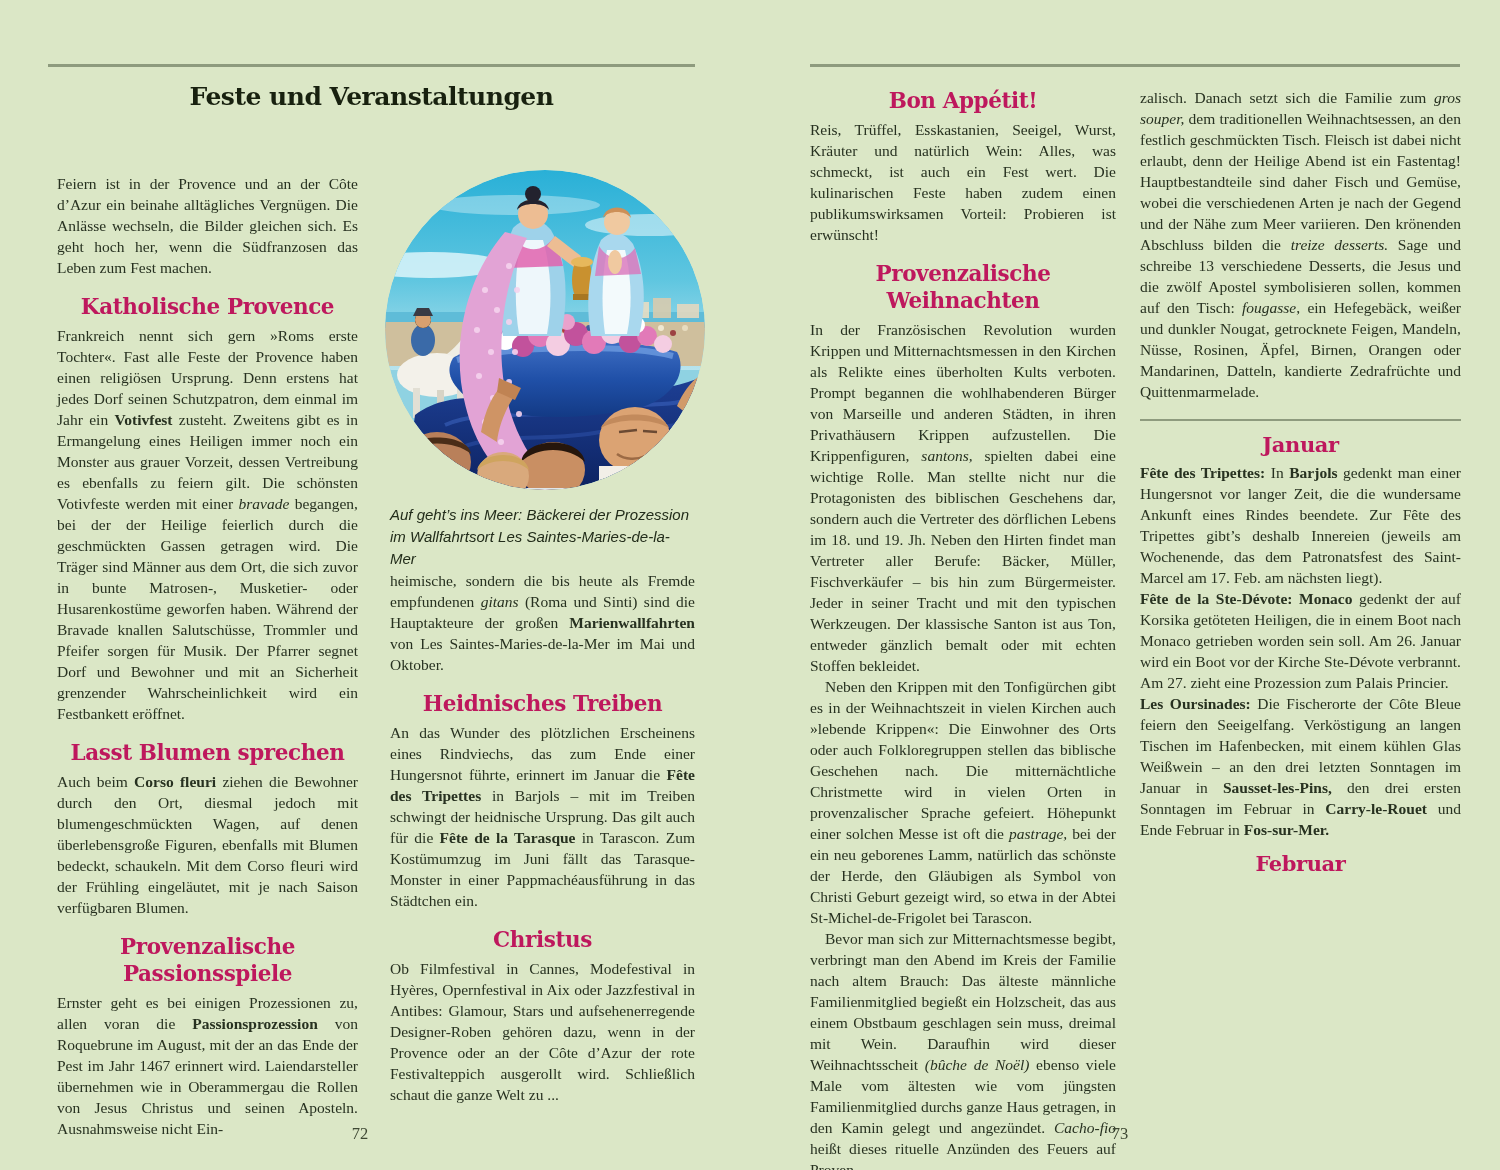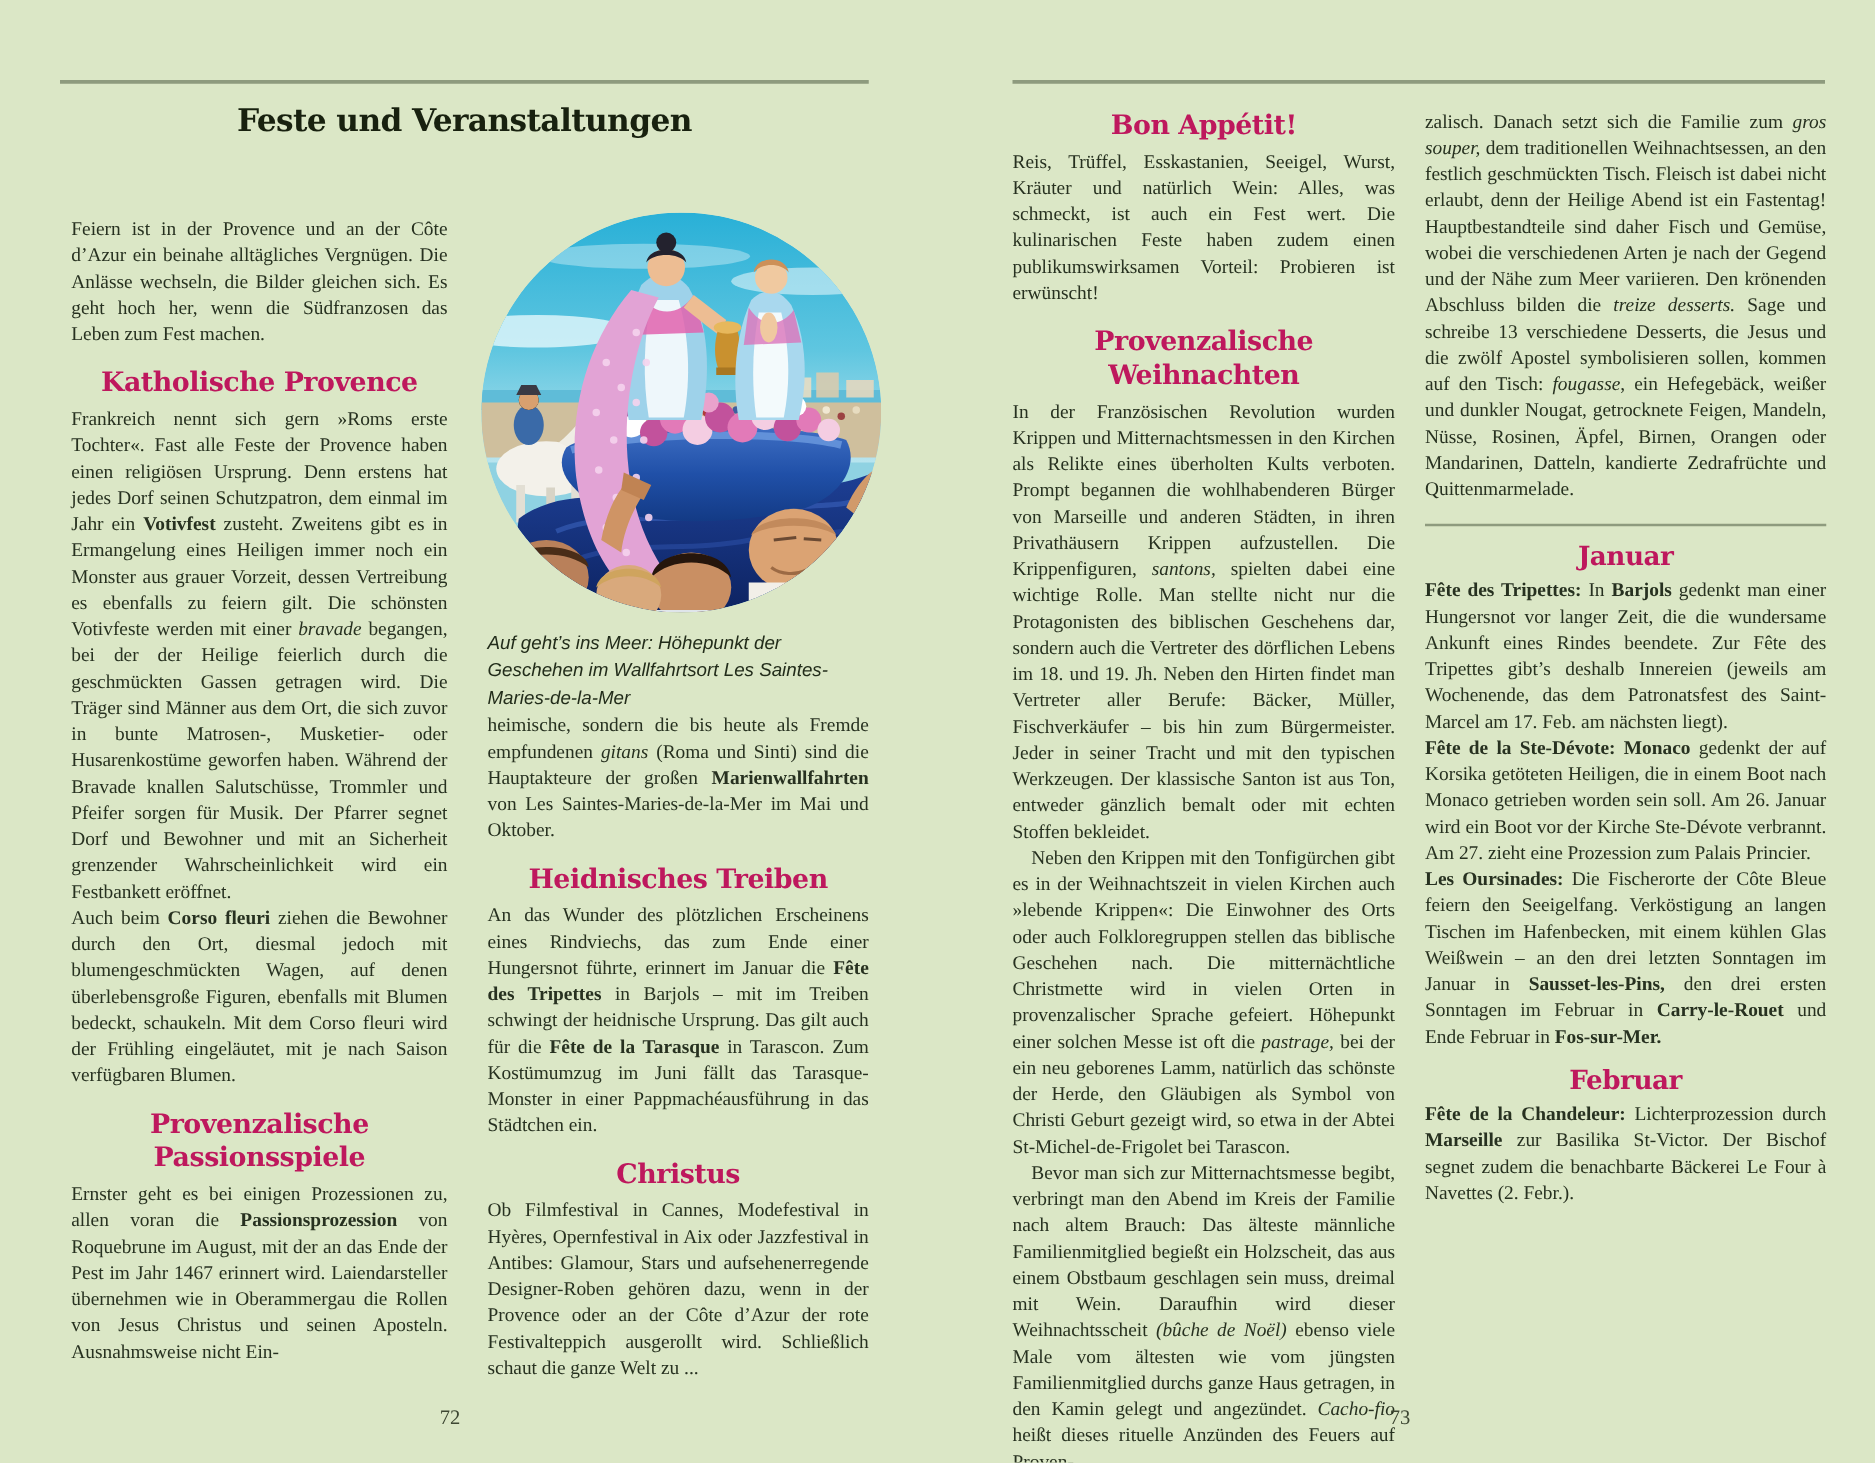--- a/index.html
+++ b/index.html
@@ -55,20 +55,21 @@
 
 <div class="rule rule-left"></div>
 <div class="rule rule-right"></div>
 
 <h1 class="main-title">Feste und Veranstaltungen</h1>
 
 <div class="col" style="left:57px;top:173px;width:301px;">
   <p class="rich"><span>Feiern ist in der Provence und an der Côte d’Azur ein beinahe alltägliches Vergnügen. Die Anlässe wechseln, die Bilder gleichen sich. Es geht hoch her, wenn die Südfranzosen das Leben zum Fest machen.</span></p>
   <h2 class="sec-h">Katholische Provence</h2>
   <p class="rich"><span>Frankreich nennt sich gern »Roms erste Tochter«. Fast alle Feste der Provence haben einen religiösen Ursprung. Denn erstens hat jedes Dorf seinen Schutzpatron, dem einmal im Jahr ein </span><b>Votivfest</b><span> zusteht. Zweitens gibt es in Ermangelung eines Heiligen immer noch ein Monster aus grauer Vorzeit, dessen Vertreibung es ebenfalls zu feiern gilt. Die schönsten Votivfeste werden mit einer </span><i>bravade</i><span> begangen, bei der der Heilige feierlich durch die geschmückten Gassen getragen wird. Die Träger sind Männer aus dem Ort, die sich zuvor in bunte Matrosen-, Musketier- oder Husarenkostüme geworfen haben. Während der Bravade knallen Salutschüsse, Trommler und Pfeifer sorgen für Musik. Der Pfarrer segnet Dorf und Bewohner und mit an Sicherheit grenzender Wahrscheinlichkeit wird ein Festbankett eröffnet.</span></p>
+  <h2 class="sec-h">Lasst Blumen sprechen</h2>
   <p class="rich"><span>Auch beim </span><b>Corso fleuri</b><span> ziehen die Bewohner durch den Ort, diesmal jedoch mit blumengeschmückten Wagen, auf denen überlebensgroße Figuren, ebenfalls mit Blumen bedeckt, schaukeln. Mit dem Corso fleuri wird der Frühling eingeläutet, mit je nach Saison verfügbaren Blumen.</span></p>
   <h2 class="sec-h">Provenzalische Passionsspiele</h2>
   <p class="rich"><span>Ernster geht es bei einigen Prozessionen zu, allen voran die </span><b>Passionsprozession</b><span> von Roquebrune im August, mit der an das Ende der Pest im Jahr 1467 erinnert wird. Laiendarsteller übernehmen wie in Oberammergau die Rollen von Jesus Christus und seinen Aposteln. Ausnahmsweise nicht Ein-</span></p>
 </div>
 
 <div class="photo">
   <svg viewBox="0 0 320 320" width="320" height="320">
     <defs>
       <linearGradient id="sky" x1="0" y1="0" x2="0" y2="1">
         <stop offset="0" stop-color="#29b0d7"></stop>
@@ -216,21 +217,21 @@
           <rect x="140" y="318" width="60" height="12" fill="#dfe5ea"></rect>
           <rect x="24" y="314" width="56" height="12" fill="#5a728f"></rect>
           <path d="M292,236 C298,222 306,212 314,206 L320,216 C312,224 306,234 302,244 Z" fill="#d19a6a"></path>
         </g>
       </g>
     </g>
   </svg>
 </div>
 
 <div class="col" style="left:390px;top:504px;width:305px;">
-  <p class="caption">Auf geht’s ins Meer: Höhepunkt der Geschehen im Wallfahrtsort Les Saintes-Maries-de-la-Mer</p>
+  <p class="caption">Auf geht’s ins Meer: Bäckerei der Prozession im Wallfahrtsort Les Saintes-Maries-de-la-Mer</p>
   <p class="rich"><span>heimische, sondern die bis heute als Fremde empfundenen </span><i>gitans</i><span> (Roma und Sinti) sind die Hauptakteure der großen </span><b>Marienwallfahrten</b><span> von Les Saintes-Maries-de-la-Mer im Mai und Oktober.</span></p>
   <h2 class="sec-h">Heidnisches Treiben</h2>
   <p class="rich"><span>An das Wunder des plötzlichen Erscheinens eines Rindviechs, das zum Ende einer Hungersnot führte, erinnert im Januar die </span><b>Fête des Tripettes</b><span> in Barjols – mit im Treiben schwingt der heidnische Ursprung. Das gilt auch für die </span><b>Fête de la Tarasque</b><span> in Tarascon. Zum Kostümumzug im Juni fällt das Tarasque-Monster in einer Pappmachéausführung in das Städtchen ein.</span></p>
   <h2 class="sec-h">Christus</h2>
   <p class="rich"><span>Ob Filmfestival in Cannes, Modefestival in Hyères, Opernfestival in Aix oder Jazzfestival in Antibes: Glamour, Stars und aufsehenerregende Designer-Roben gehören dazu, wenn in der Provence oder an der Côte d’Azur der rote Festivalteppich ausgerollt wird. Schließlich schaut die ganze Welt zu ...</span></p>
 </div>
 
 <div class="col" style="left:810px;top:87px;width:306px;">
   <h2 class="sec-h first">Bon Appétit!</h2>
   <p class="rich"><span>Reis, Trüffel, Esskastanien, Seeigel, Wurst, Kräuter und natürlich Wein: Alles, was schmeckt, ist auch ein Fest wert. Die kulinarischen Feste haben zudem einen publikumswirksamen Vorteil: Probieren ist erwünscht!</span></p>
@@ -241,17 +242,16 @@
 </div>
 
 <div class="col" style="left:1140px;top:87px;width:321px;">
   <p class="rich"><span>zalisch. Danach setzt sich die Familie zum </span><i>gros souper,</i><span> dem traditionellen Weihnachtsessen, an den festlich geschmückten Tisch. Fleisch ist dabei nicht erlaubt, denn der Heilige Abend ist ein Fastentag! Hauptbestandteile sind daher Fisch und Gemüse, wobei die verschiedenen Arten je nach der Gegend und der Nähe zum Meer variieren. Den krönenden Abschluss bilden die </span><i>treize desserts.</i><span> Sage und schreibe 13 verschiedene Desserts, die Jesus und die zwölf Apostel symbolisieren sollen, kommen auf den Tisch: </span><i>fougasse</i><span>, ein Hefegebäck, weißer und dunkler Nougat, getrocknete Feigen, Mandeln, Nüsse, Rosinen, Äpfel, Birnen, Orangen oder Mandarinen, Datteln, kandierte Zedrafrüchte und Quittenmarmelade.</span></p>
   <div class="divider"></div>
   <h3 class="sec-h month-h">Januar</h3>
   <p class="rich"><b>Fête des Tripettes:</b><span> In </span><b>Barjols</b><span> gedenkt man einer Hungersnot vor langer Zeit, die die wundersame Ankunft eines Rindes beendete. Zur Fête des Tripettes gibt’s deshalb Innereien (jeweils am Wochenende, das dem Patronatsfest des Saint-Marcel am 17. Feb. am nächsten liegt).</span></p>
   <p class="rich"><b>Fête de la Ste-Dévote: Monaco</b><span> gedenkt der auf Korsika getöteten Heiligen, die in einem Boot nach Monaco getrieben worden sein soll. Am 26. Januar wird ein Boot vor der Kirche Ste-Dévote verbrannt. Am 27. zieht eine Prozession zum Palais Princier.</span></p>
   <p class="rich"><b>Les Oursinades:</b><span> Die Fischerorte der Côte Bleue feiern den Seeigelfang. Verköstigung an langen Tischen im Hafenbecken, mit einem kühlen Glas Weißwein – an den drei letzten Sonntagen im Januar in </span><b>Sausset-les-Pins,</b><span> den drei ersten Sonntagen im Februar in </span><b>Carry-le-Rouet</b><span> und Ende Februar in </span><b>Fos-sur-Mer.</b></p>
   <h3 class="sec-h month-h">Februar</h3>
-  <p class="rich"><b>Fête de la Chandeleur:</b><span> Lichterprozession durch </span><b>Marseille</b><span> zur Basilika St-Victor. Der Bischof segnet zudem die benachbarte Bäckerei Le Four à Navettes (2. Febr.).</span></p>
 </div>
 
 <div class="pagenum pagenum-left">72</div>
 <div class="pagenum pagenum-right">73</div>
 
 </body></html>

